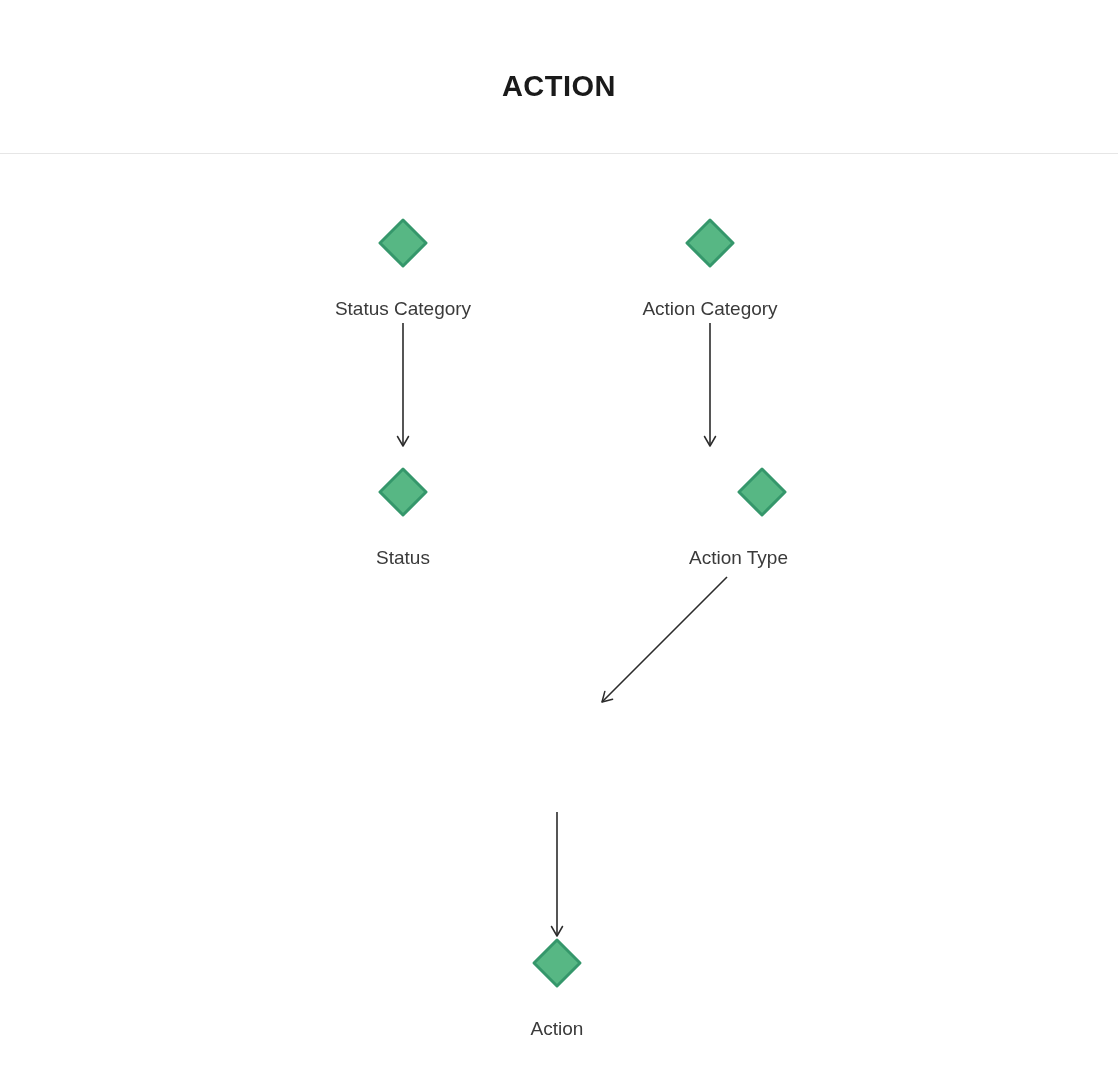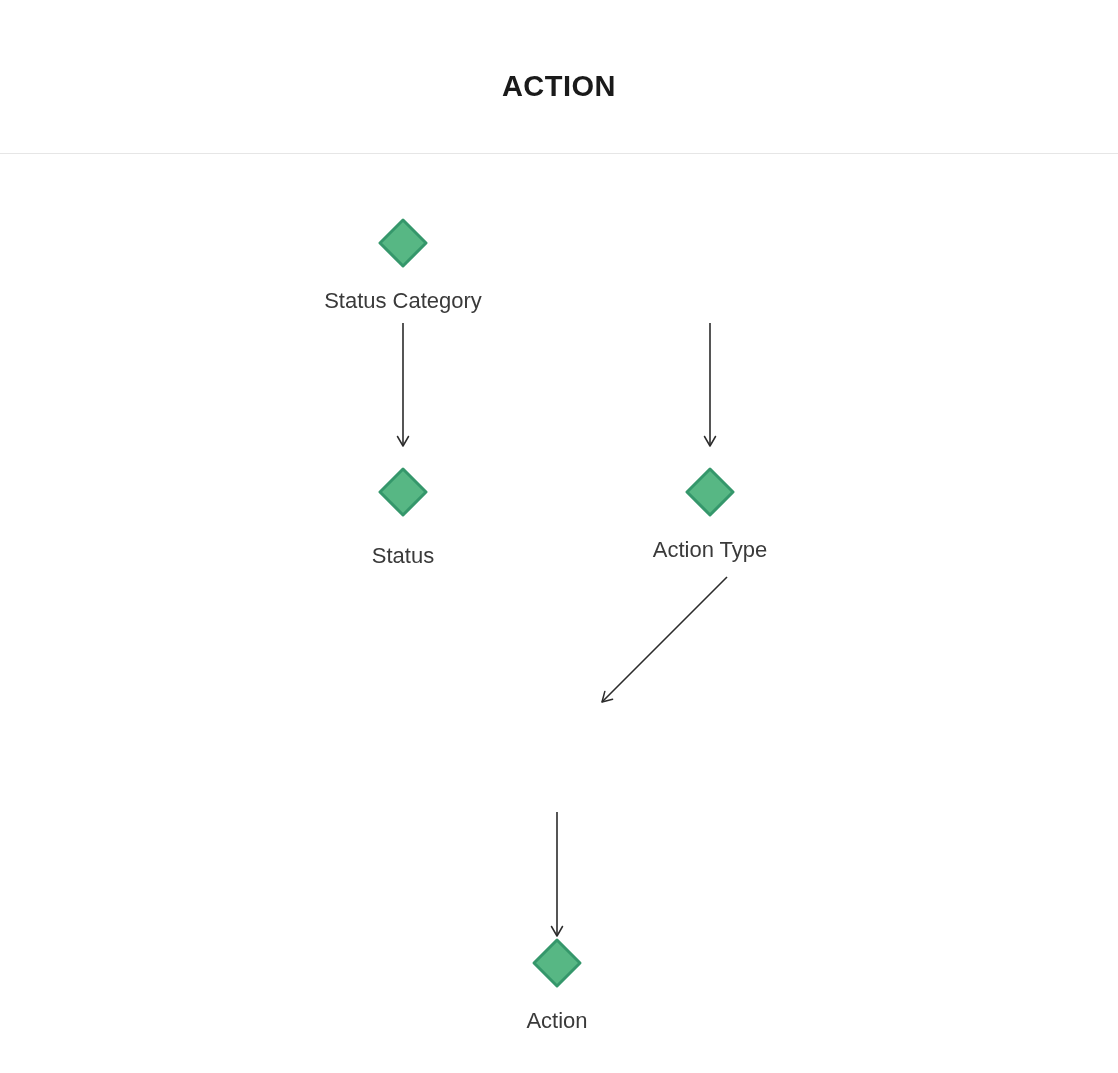--- a/index.html
+++ b/index.html
@@ -50,22 +50,22 @@
   }
   .node {
     position: absolute;
     width: 220px;
     display: flex;
     flex-direction: column;
     align-items: center;
     cursor: default;
   }
   .node .label {
-    margin-top: 20px;
-    font-size: 22px;
+    margin-top: 28px;
+    font-size: 19px;
     line-height: 24px;
     color: #3a3a3a;
     white-space: nowrap;
   }
 </style>
 </head>
 <body>
 
 <div class="canvas">
   <svg class="edges" width="1118" height="1073" viewBox="0 0 1118 1073" xmlns="http://www.w3.org/2000/svg">
@@ -80,27 +80,33 @@
       <line x1="727" y1="577" x2="602" y2="702" stroke="#2b2b2b" stroke-width="1.6" marker-end="url(#arrowhead)"></line>
       <line x1="557" y1="812" x2="557" y2="936" stroke="#2b2b2b" stroke-width="1.6" marker-end="url(#arrowhead)"></line>
     </svg>
 
 <div class="node" style="left: 293px; top: 217px;">
       <svg class="diamond" width="52" height="52" viewBox="0 0 52 52" xmlns="http://www.w3.org/2000/svg">
         <path d="M26 3 L49 26 L26 49 L3 26 Z" fill="#57b784" stroke="#35976b" stroke-width="3" stroke-linejoin="round"></path>
       </svg>
       <div class="label">Status Category</div>
     </div>
-    <div class="node" style="left: 293px; top: 466px; gap: 6px;">
+    <div class="node" style="left: 600px; top: 217px;">
+      <svg class="diamond" width="52" height="52" viewBox="0 0 52 52" xmlns="http://www.w3.org/2000/svg">
+        <path d="M26 3 L49 26 L26 49 L3 26 Z" fill="#57b784" stroke="#35976b" stroke-width="3" stroke-linejoin="round"></path>
+      </svg>
+      <div class="label">Action Category</div>
+    </div>
+    <div class="node" style="left: 293px; top: 466px;">
       <svg class="diamond" width="52" height="52" viewBox="0 0 52 52" xmlns="http://www.w3.org/2000/svg">
         <path d="M26 3 L49 26 L26 49 L3 26 Z" fill="#57b784" stroke="#35976b" stroke-width="3" stroke-linejoin="round"></path>
       </svg>
       <div class="label">Status</div>
     </div>
-    <div class="node" style="left: 600px; top: 466px;">
+    <div class="node" style="left: 568px; top: 466px; align-items: flex-end;">
       <svg class="diamond" width="52" height="52" viewBox="0 0 52 52" xmlns="http://www.w3.org/2000/svg">
         <path d="M26 3 L49 26 L26 49 L3 26 Z" fill="#57b784" stroke="#35976b" stroke-width="3" stroke-linejoin="round"></path>
       </svg>
       <div class="label">Action Type</div>
     </div>
     <div class="node" style="left: 447px; top: 937px;">
       <svg class="diamond" width="52" height="52" viewBox="0 0 52 52" xmlns="http://www.w3.org/2000/svg">
         <path d="M26 3 L49 26 L26 49 L3 26 Z" fill="#57b784" stroke="#35976b" stroke-width="3" stroke-linejoin="round"></path>
       </svg>
       <div class="label">Action</div>

